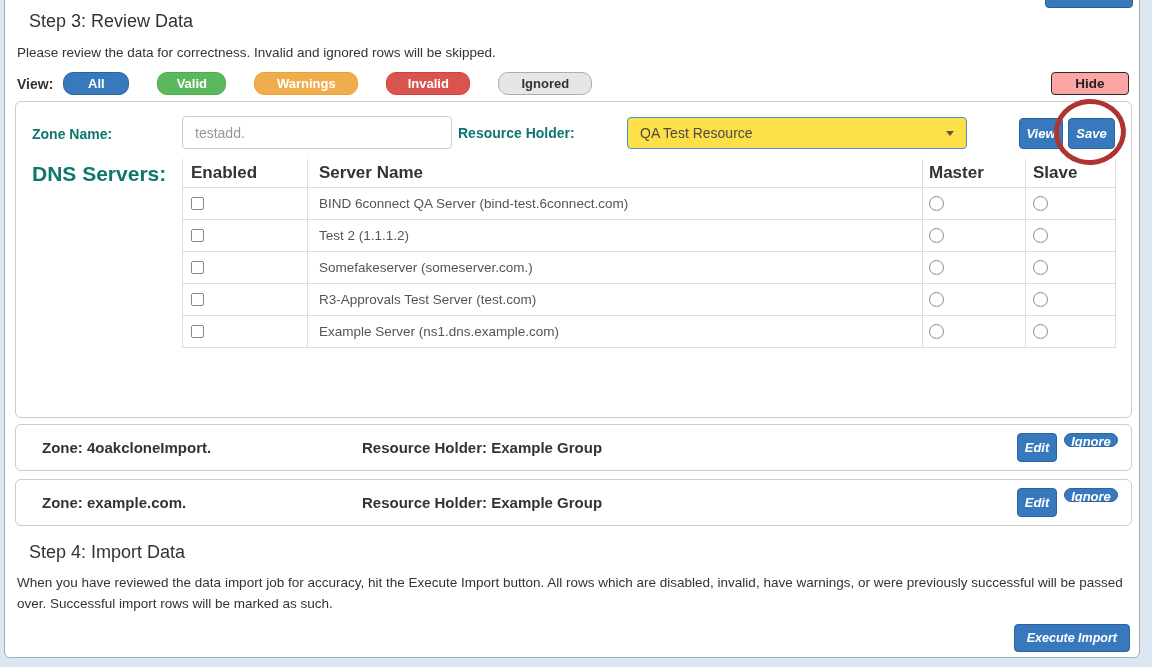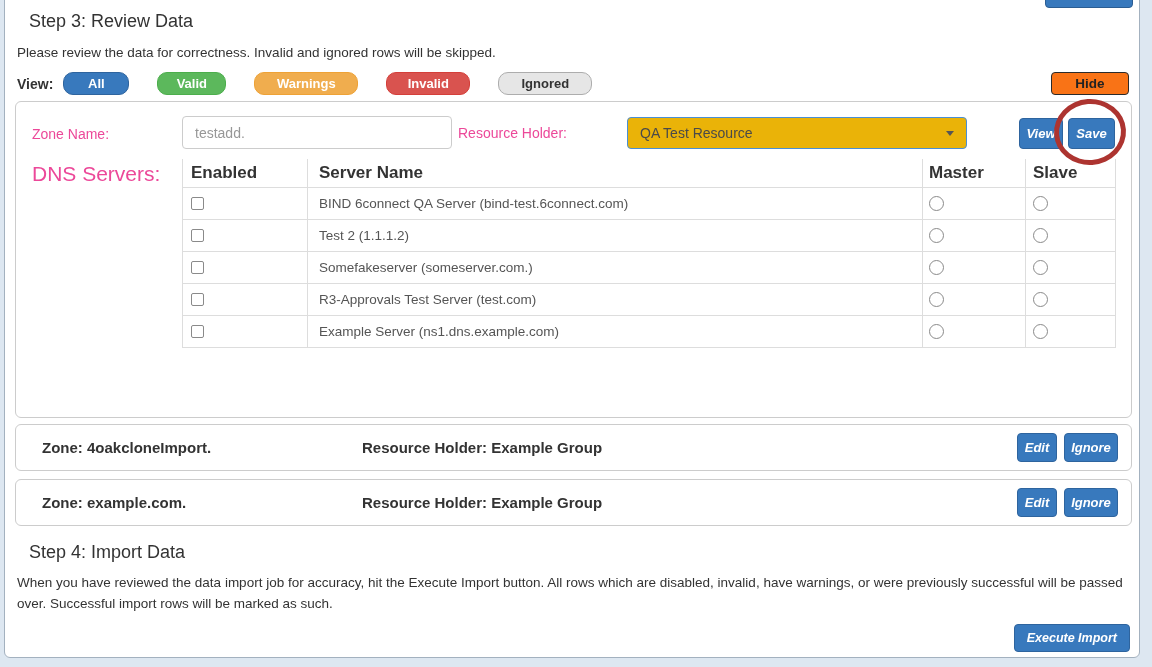--- a/index.html
+++ b/index.html
@@ -36,43 +36,43 @@
     font-family: "Liberation Sans", sans-serif; margin-right: 28px; cursor: pointer;
     color: #fff; padding: 0 10px;
   }
   .f-all     { background: #3879bd; border: 1px solid #2e649e; min-width: 66px; }
   .f-valid   { background: #5cb85c; border: 1px solid #4cae4c; min-width: 69px; }
   .f-warn    { background: #f0ad4e; border: 1px solid #eea236; min-width: 104px; }
   .f-invalid { background: #d9534f; border: 1px solid #d43f3a; min-width: 84px; }
   .f-ignored { background: #e6e6e6; border: 1px solid #adadad; min-width: 94px; color: #333; }
   .hide-btn {
     position: absolute; right: 10px; top: 83px; width: 78px; height: 23px;
-    background: #f97316; border: 1px solid #2b2b2b; border-radius: 4px;
+    background: #fca5a5; border: 1px solid #2b2b2b; border-radius: 4px;
     font-size: 13.5px; font-weight: bold; color: #222; cursor: pointer;
     font-family: "Liberation Sans", sans-serif;
   }
 
   .editor-panel {
     position: absolute; left: 10px; top: 112px;
     width: 1117px; height: 317px;
     border: 1px solid #ccc; border-radius: 6px; background: #fff;
   }
-  .lbl { position: absolute; font-size: 14px; font-weight: normal; color: #ec4899; }
+  .lbl { position: absolute; font-size: 14px; font-weight: bold; color: #0f766e; }
   .zone-name-lbl { left: 16px; top: 16px; line-height: 32px; }
   .rh-lbl { left: 442px; top: 16px; line-height: 31px; }
   .dns-lbl { left: 16px; top: 60px; font-size: 21px; }
   .zone-input {
     position: absolute; left: 166px; top: 14px; width: 270px; height: 33px;
     border: 1px solid #ccc; border-radius: 4px; padding: 0 12px;
     font-size: 14px; color: #979797; font-family: "Liberation Sans", sans-serif;
     outline: none;
   }
   .select-box {
     position: absolute; left: 611px; top: 15px; width: 340px; height: 32px;
-    border: 1px solid #4a8fd4; border-radius: 4px; background: #eab308;
+    border: 1px solid #4a8fd4; border-radius: 4px; background: #fde047;
     display: flex; align-items: center; padding: 0 12px; cursor: pointer;
   }
   .select-box .sel-text { font-size: 14px; color: #4a4a4a; flex: 1; }
   .caret {
     width: 0; height: 0; border-left: 4px solid transparent;
     border-right: 4px solid transparent; border-top: 5px solid #555;
   }
   .btn {
     background: #3879bd; border: 1px solid #2e649e; border-radius: 4px;
     color: #fff; font-weight: bold; font-size: 13px; cursor: pointer;
@@ -112,21 +112,21 @@
     position: absolute; left: 10px; width: 1117px; height: 47px;
     border: 1px solid #ccc; border-radius: 6px; background: #fff;
     display: flex; align-items: center; padding: 0 13px 0 26px;
   }
   .zb1 { top: 435px; }
   .zb2 { top: 490px; }
   .z-label { font-size: 15px; font-weight: bold; color: #333; }
   .z-rh { position: absolute; left: 346px; font-size: 15px; font-weight: bold; color: #333; }
   .z-btns { margin-left: auto; display: flex; gap: 7px; }
   .edit-btn { width: 40px; height: 29px; }
-  .ignore-btn { width: 54px; height: 29px; }
+  .ignore-btn { width: 54px; height: 14px; border-radius: 13px; }
 
   .execute-btn { position: absolute; right: 9px; top: 635px; height: 28px; padding: 0 12px; font-size: 12.5px; }
 </style>
 </head>
 <body>
 
 <div class="outer-card">
 
   <div class="top-cut-button"></div>
 

